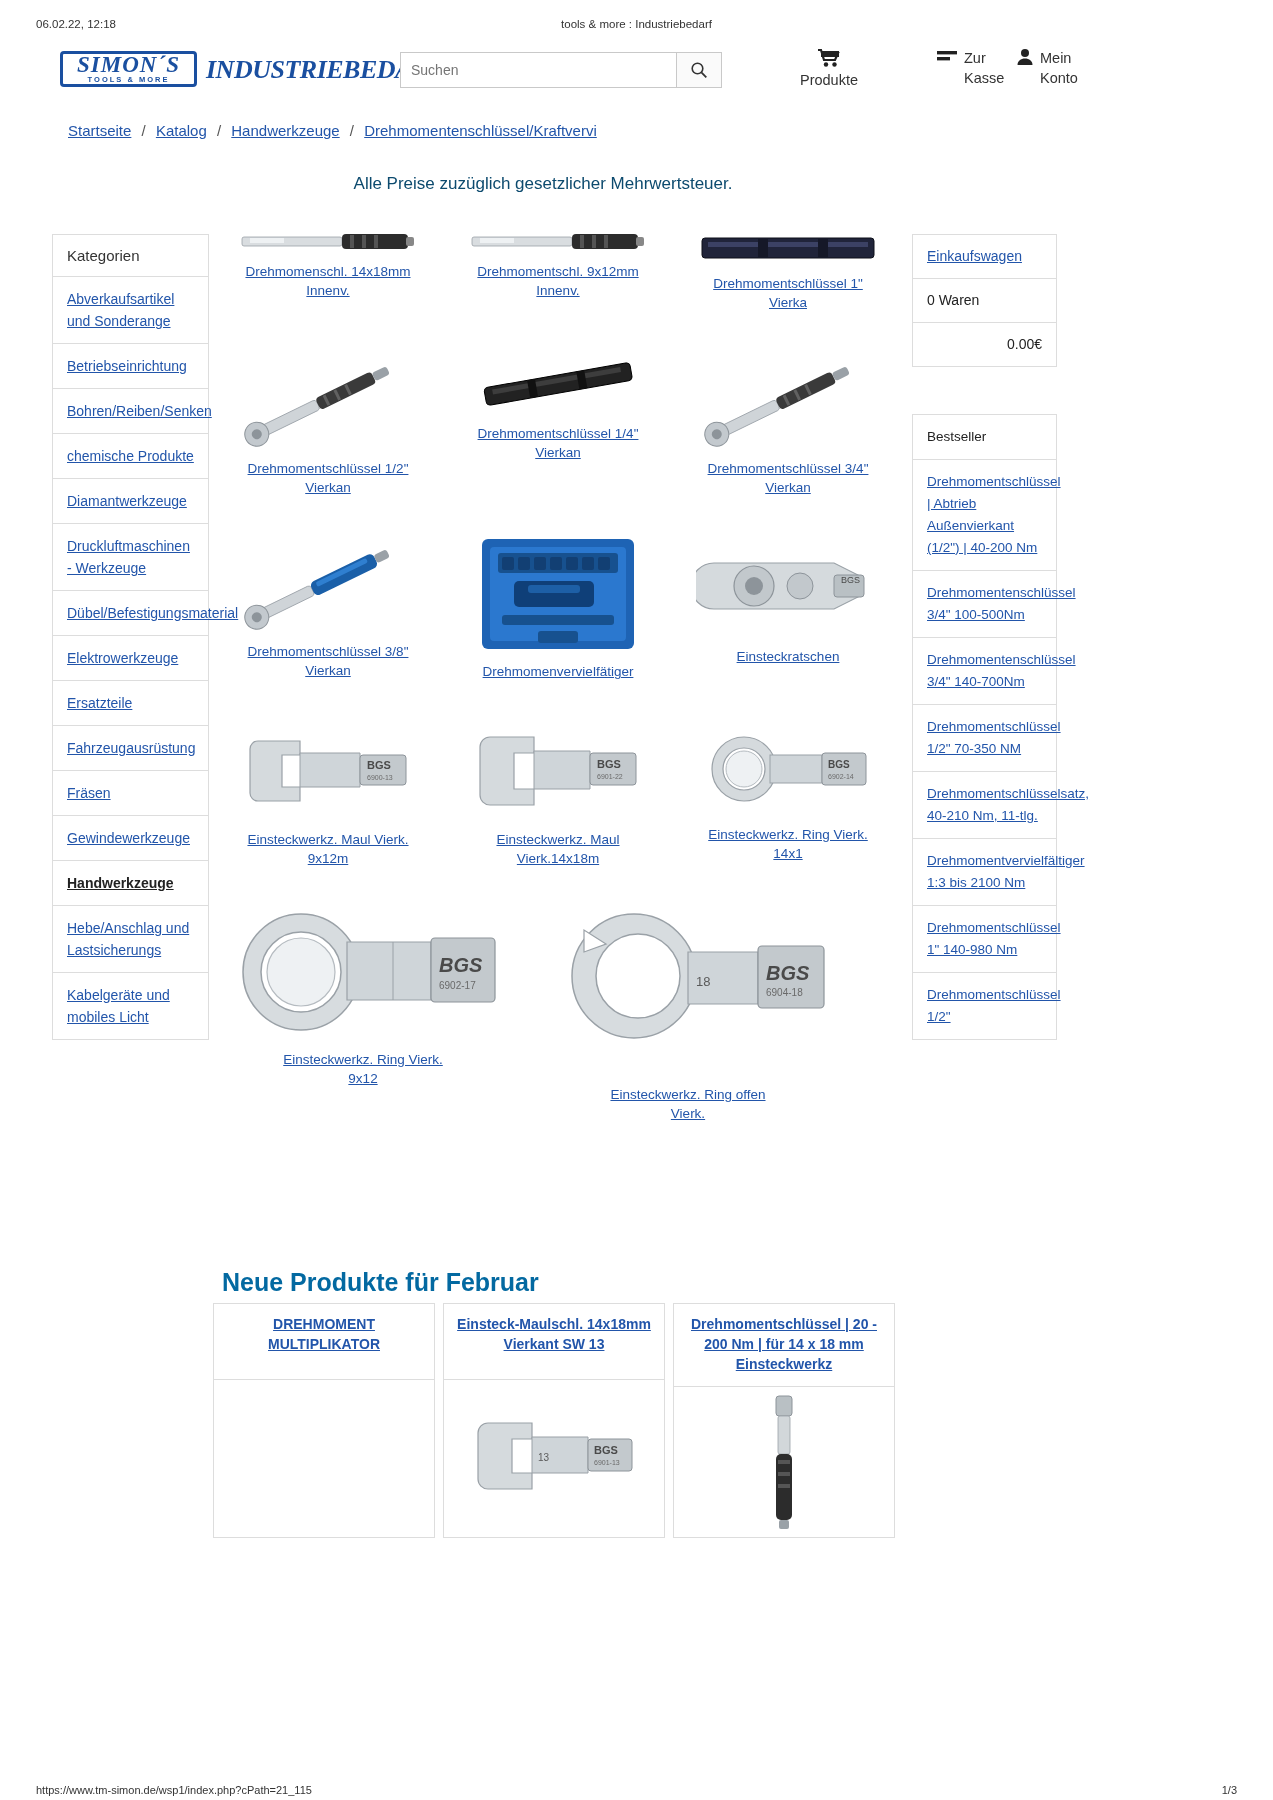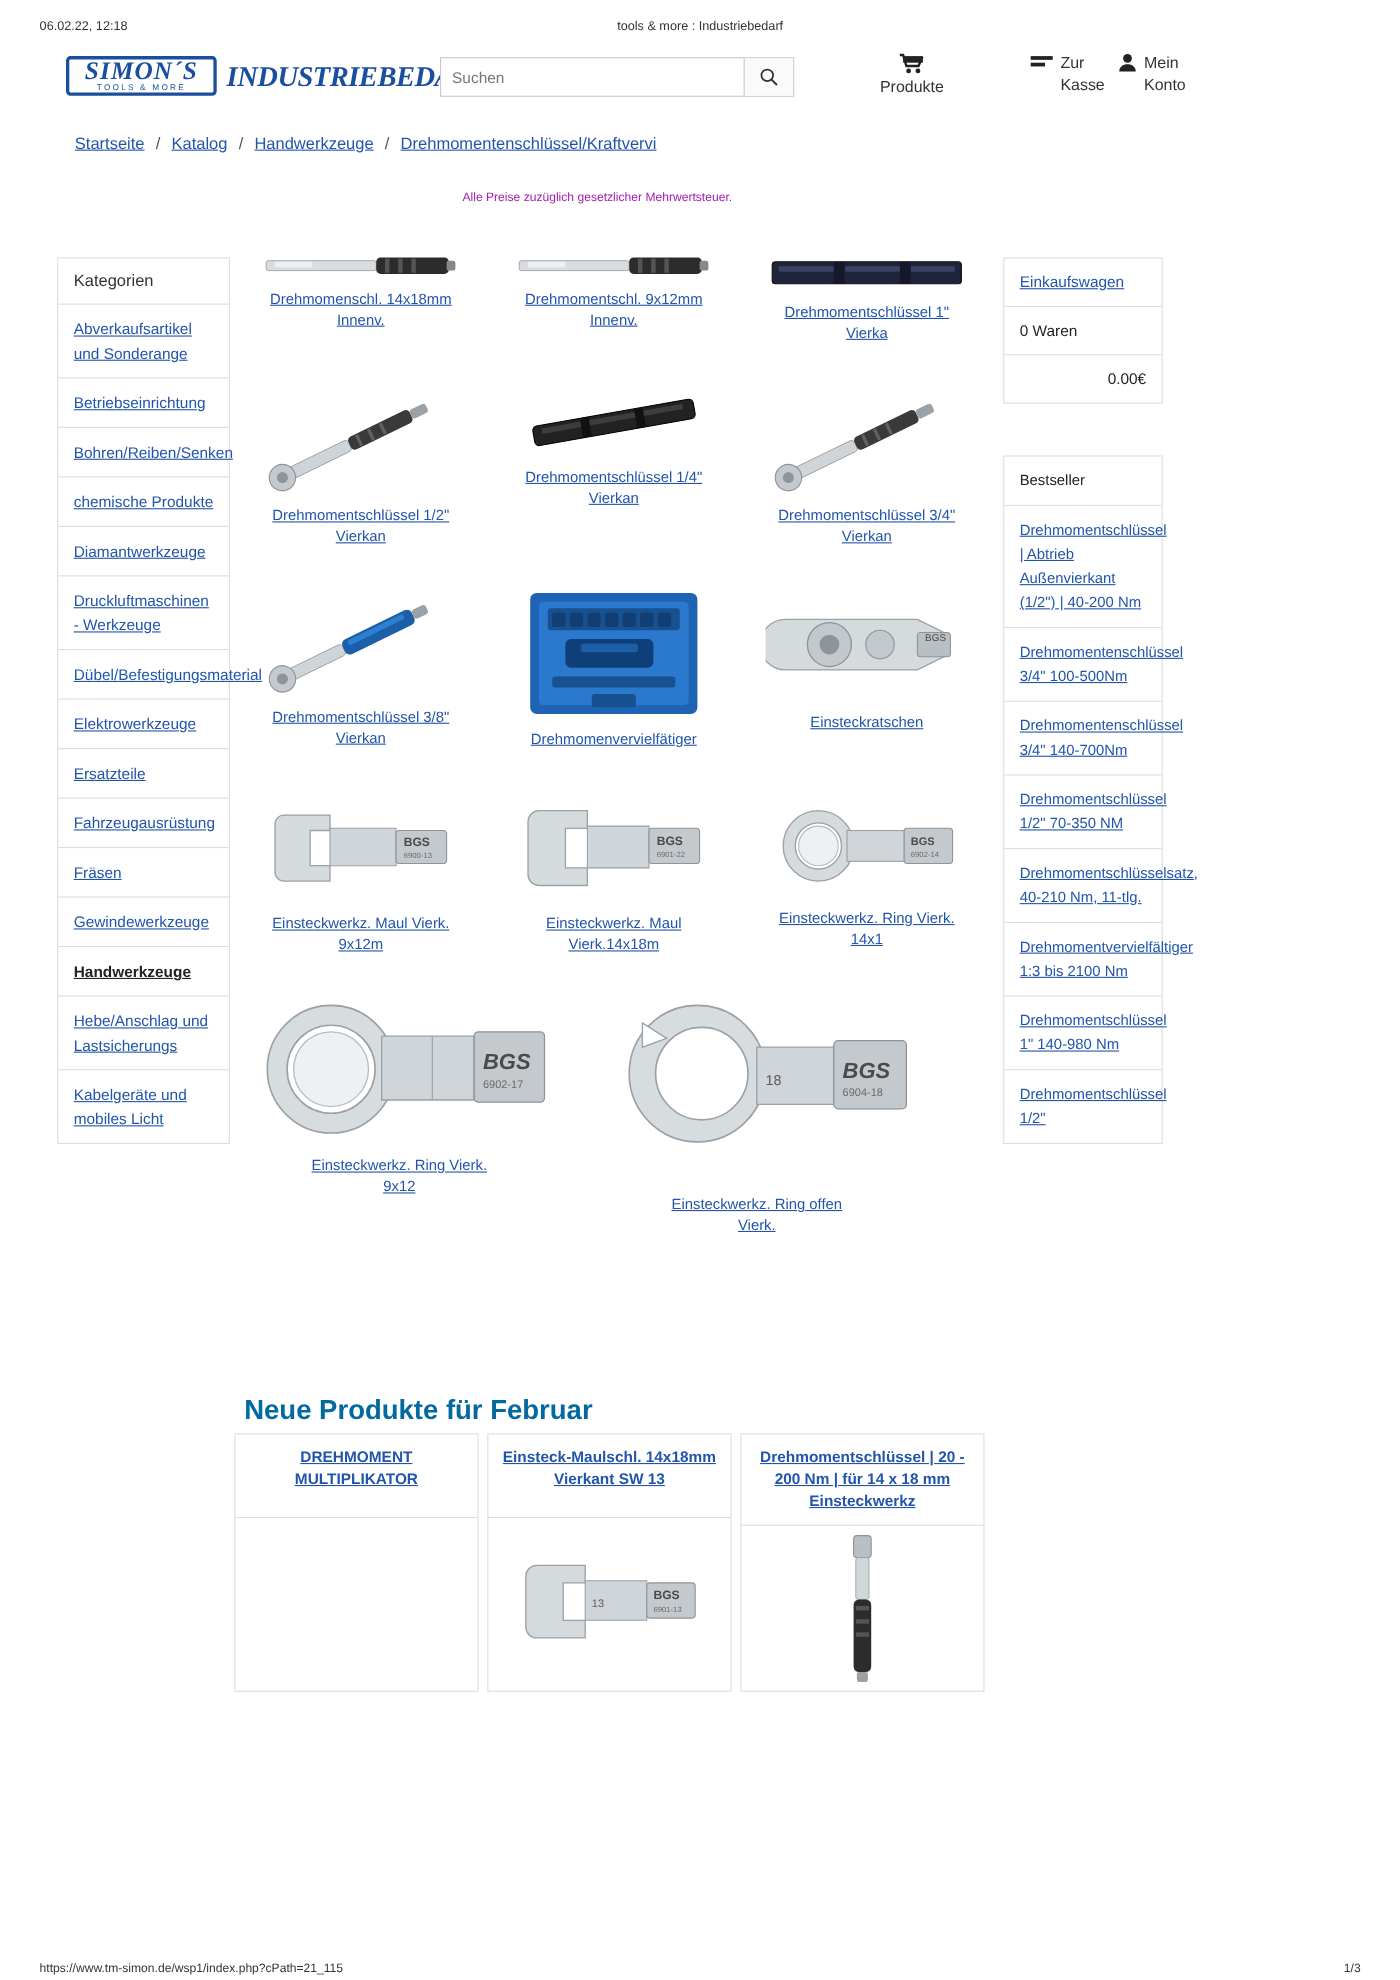--- a/index.html
+++ b/index.html
@@ -36,21 +36,21 @@
   }
   .logo-box {
     position:absolute; left:0; top:4px; width:137px; height:36px;
     border:3px solid #1a4fa0; border-radius:4px; background:#fff;
     display:flex; flex-direction:column; align-items:center; justify-content:center;
   }
   .logo-main {
     font-family:"Liberation Serif", serif; font-weight:bold; font-style:italic;
     font-size:23px; color:#1a4fa0; letter-spacing:1px; line-height:20px;
   }
-  .logo-sub { font-size:7.5px; color:#1a4fa0; letter-spacing:2px; font-weight:normal; }
+  .logo-sub { font-size:7.5px; color:#1a4fa0; letter-spacing:2px; font-weight:bold; }
   .logo-word {
     position:absolute; left:146px; top:8px;
     font-family:"Liberation Serif", serif; font-style:italic; font-weight:bold;
     font-size:26px; color:#1a4fa0; letter-spacing:-0.5px;
   }
 
   .searchbox {
     position:absolute; left:364px; top:7px; width:322px; height:36px;
     border:1px solid #c9c9c9; background:#fff; display:flex;
   }
@@ -76,21 +76,21 @@
 
   
   .breadcrumb {
     position:absolute; top:122px; left:68px; font-size:15px; color:#2255aa;
   }
   .breadcrumb a { text-decoration:underline; }
   .breadcrumb .sep { color:#555; margin:0 6px; text-decoration:none; display:inline-block; }
 
   .tax-note {
     position:absolute; top:174px; left:0; width:1086px; text-align:center;
-    font-size:11px; color:#a21caf;
+    font-size:17px; color:#0c4a6e;
   }
 
   
   .panel { border:1px solid #ddd; background:#fff; }
   .panel .phead {
     padding:12px 14px; font-size:15px; color:#333; border-bottom:1px solid #ddd;
   }
   .panel .prow {
     padding:11px 14px; font-size:14px; border-bottom:1px solid #ddd; line-height:22px;
   }

